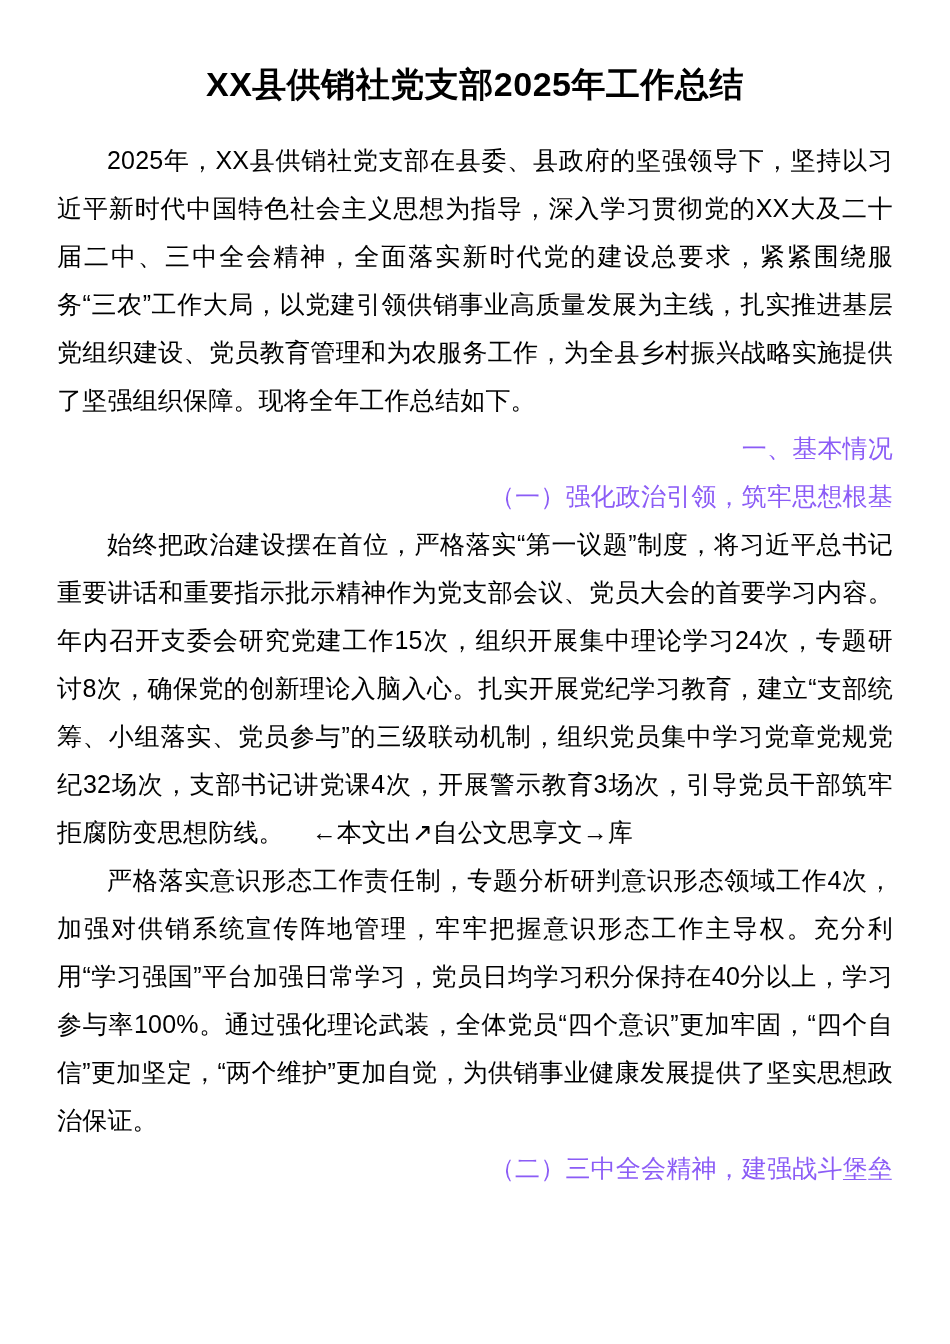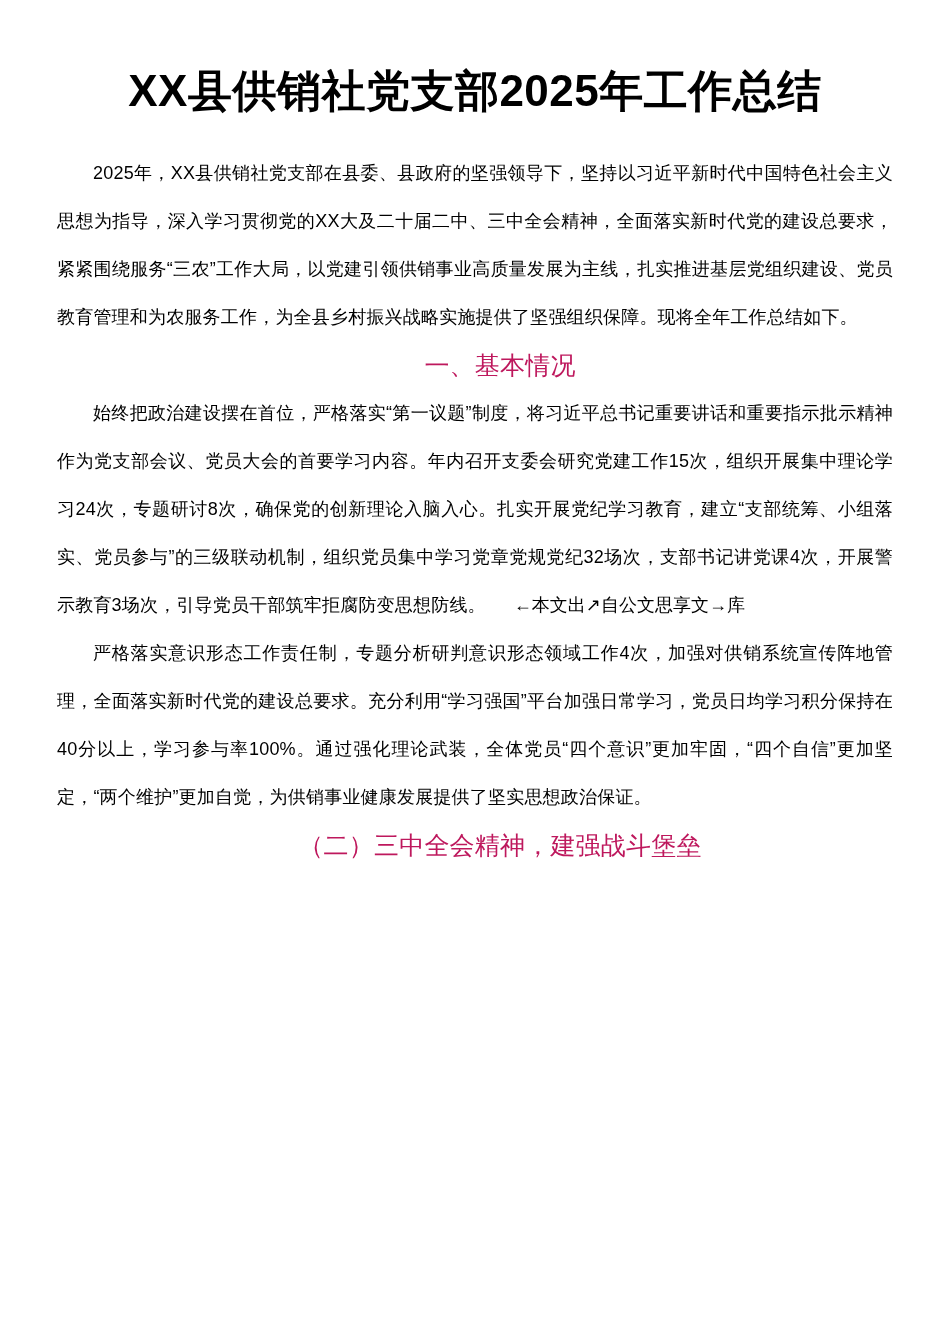--- a/index.html
+++ b/index.html
@@ -19,58 +19,58 @@
   .page {
     position: relative;
     width: 950px;
     height: 1344px;
     box-sizing: border-box;
     padding: 0;
     background: #ffffff;
   }
 
   .doc-title {
-    font-size: 44px;
+    font-size: 34px;
     font-weight: bold;
     text-align: center;
     letter-spacing: 0.5px;
     line-height: 1.3;
     margin: 0;
     padding-top: 62px;
     padding-bottom: 0;
     color: #000000;
     white-space: nowrap;
   }
 
   .body-block {
     margin: 0 auto;
     width: 836px;
     padding-top: 30px;
   }
 
   p.para {
     margin: 0;
-    font-size: 18px;
+    font-size: 25px;
     line-height: 48px;
     text-align: justify;
     text-justify: inter-ideograph;
     text-indent: 2em;
     letter-spacing: 0.2px;
     color: #000000;
     word-break: break-all;
   }
 
   p.heading {
     margin: 0;
     font-size: 25px;
     line-height: 48px;
-    text-align: center;
+    text-align: right;
     text-indent: 2em;
     letter-spacing: 0.2px;
-    color: #be185d;
+    color: #8b5cf6;
   }
 
   .wm {
     
     letter-spacing: 0;
     margin-left: 28px;
   }
 </style>
 </head>
 <body>
@@ -78,21 +78,22 @@
 <div class="page">
 
   <h1 class="doc-title">XX县供销社党支部2025年工作总结</h1>
 
   <div class="body-block">
 
     <p class="para">2025年，XX县供销社党支部在县委、县政府的坚强领导下，坚持以习近平新时代中国特色社会主义思想为指导，深入学习贯彻党的XX大及二十届二中、三中全会精神，全面落实新时代党的建设总要求，紧紧围绕服务“三农”工作大局，以党建引领供销事业高质量发展为主线，扎实推进基层党组织建设、党员教育管理和为农服务工作，为全县乡村振兴战略实施提供了坚强组织保障。现将全年工作总结如下。</p>
 
     <p class="heading">一、基本情况</p>
 
+    <p class="heading">（一）强化政治引领，筑牢思想根基</p>
 
     <p class="para"><span>始终把政治建设摆在首位，严格落实“第一议题”制度，将习近平总书记重要讲话和重要指示批示精神作为党支部会议、党员大会的首要学习内容。年内召开支委会研究党建工作15次，组织开展集中理论学习24次，专题研讨8次，确保党的创新理论入脑入心。扎实开展党纪学习教育，建立“支部统筹、小组落实、党员参与”的三级联动机制，组织党员集中学习党章党规党纪32场次，支部书记讲党课4次，开展警示教育3场次，引导党员干部筑牢拒腐防变思想防线。</span><span class="wm">←本文出↗自公文思享文→库</span></p>
 
-    <p class="para">严格落实意识形态工作责任制，专题分析研判意识形态领域工作4次，加强对供销系统宣传阵地管理，全面落实新时代党的建设总要求。充分利用“学习强国”平台加强日常学习，党员日均学习积分保持在40分以上，学习参与率100%。通过强化理论武装，全体党员“四个意识”更加牢固，“四个自信”更加坚定，“两个维护”更加自觉，为供销事业健康发展提供了坚实思想政治保证。</p>
+    <p class="para">严格落实意识形态工作责任制，专题分析研判意识形态领域工作4次，加强对供销系统宣传阵地管理，牢牢把握意识形态工作主导权。充分利用“学习强国”平台加强日常学习，党员日均学习积分保持在40分以上，学习参与率100%。通过强化理论武装，全体党员“四个意识”更加牢固，“四个自信”更加坚定，“两个维护”更加自觉，为供销事业健康发展提供了坚实思想政治保证。</p>
 
     <p class="heading">（二）三中全会精神，建强战斗堡垒</p>
 
   </div>
 </div>
 
 </body></html>

